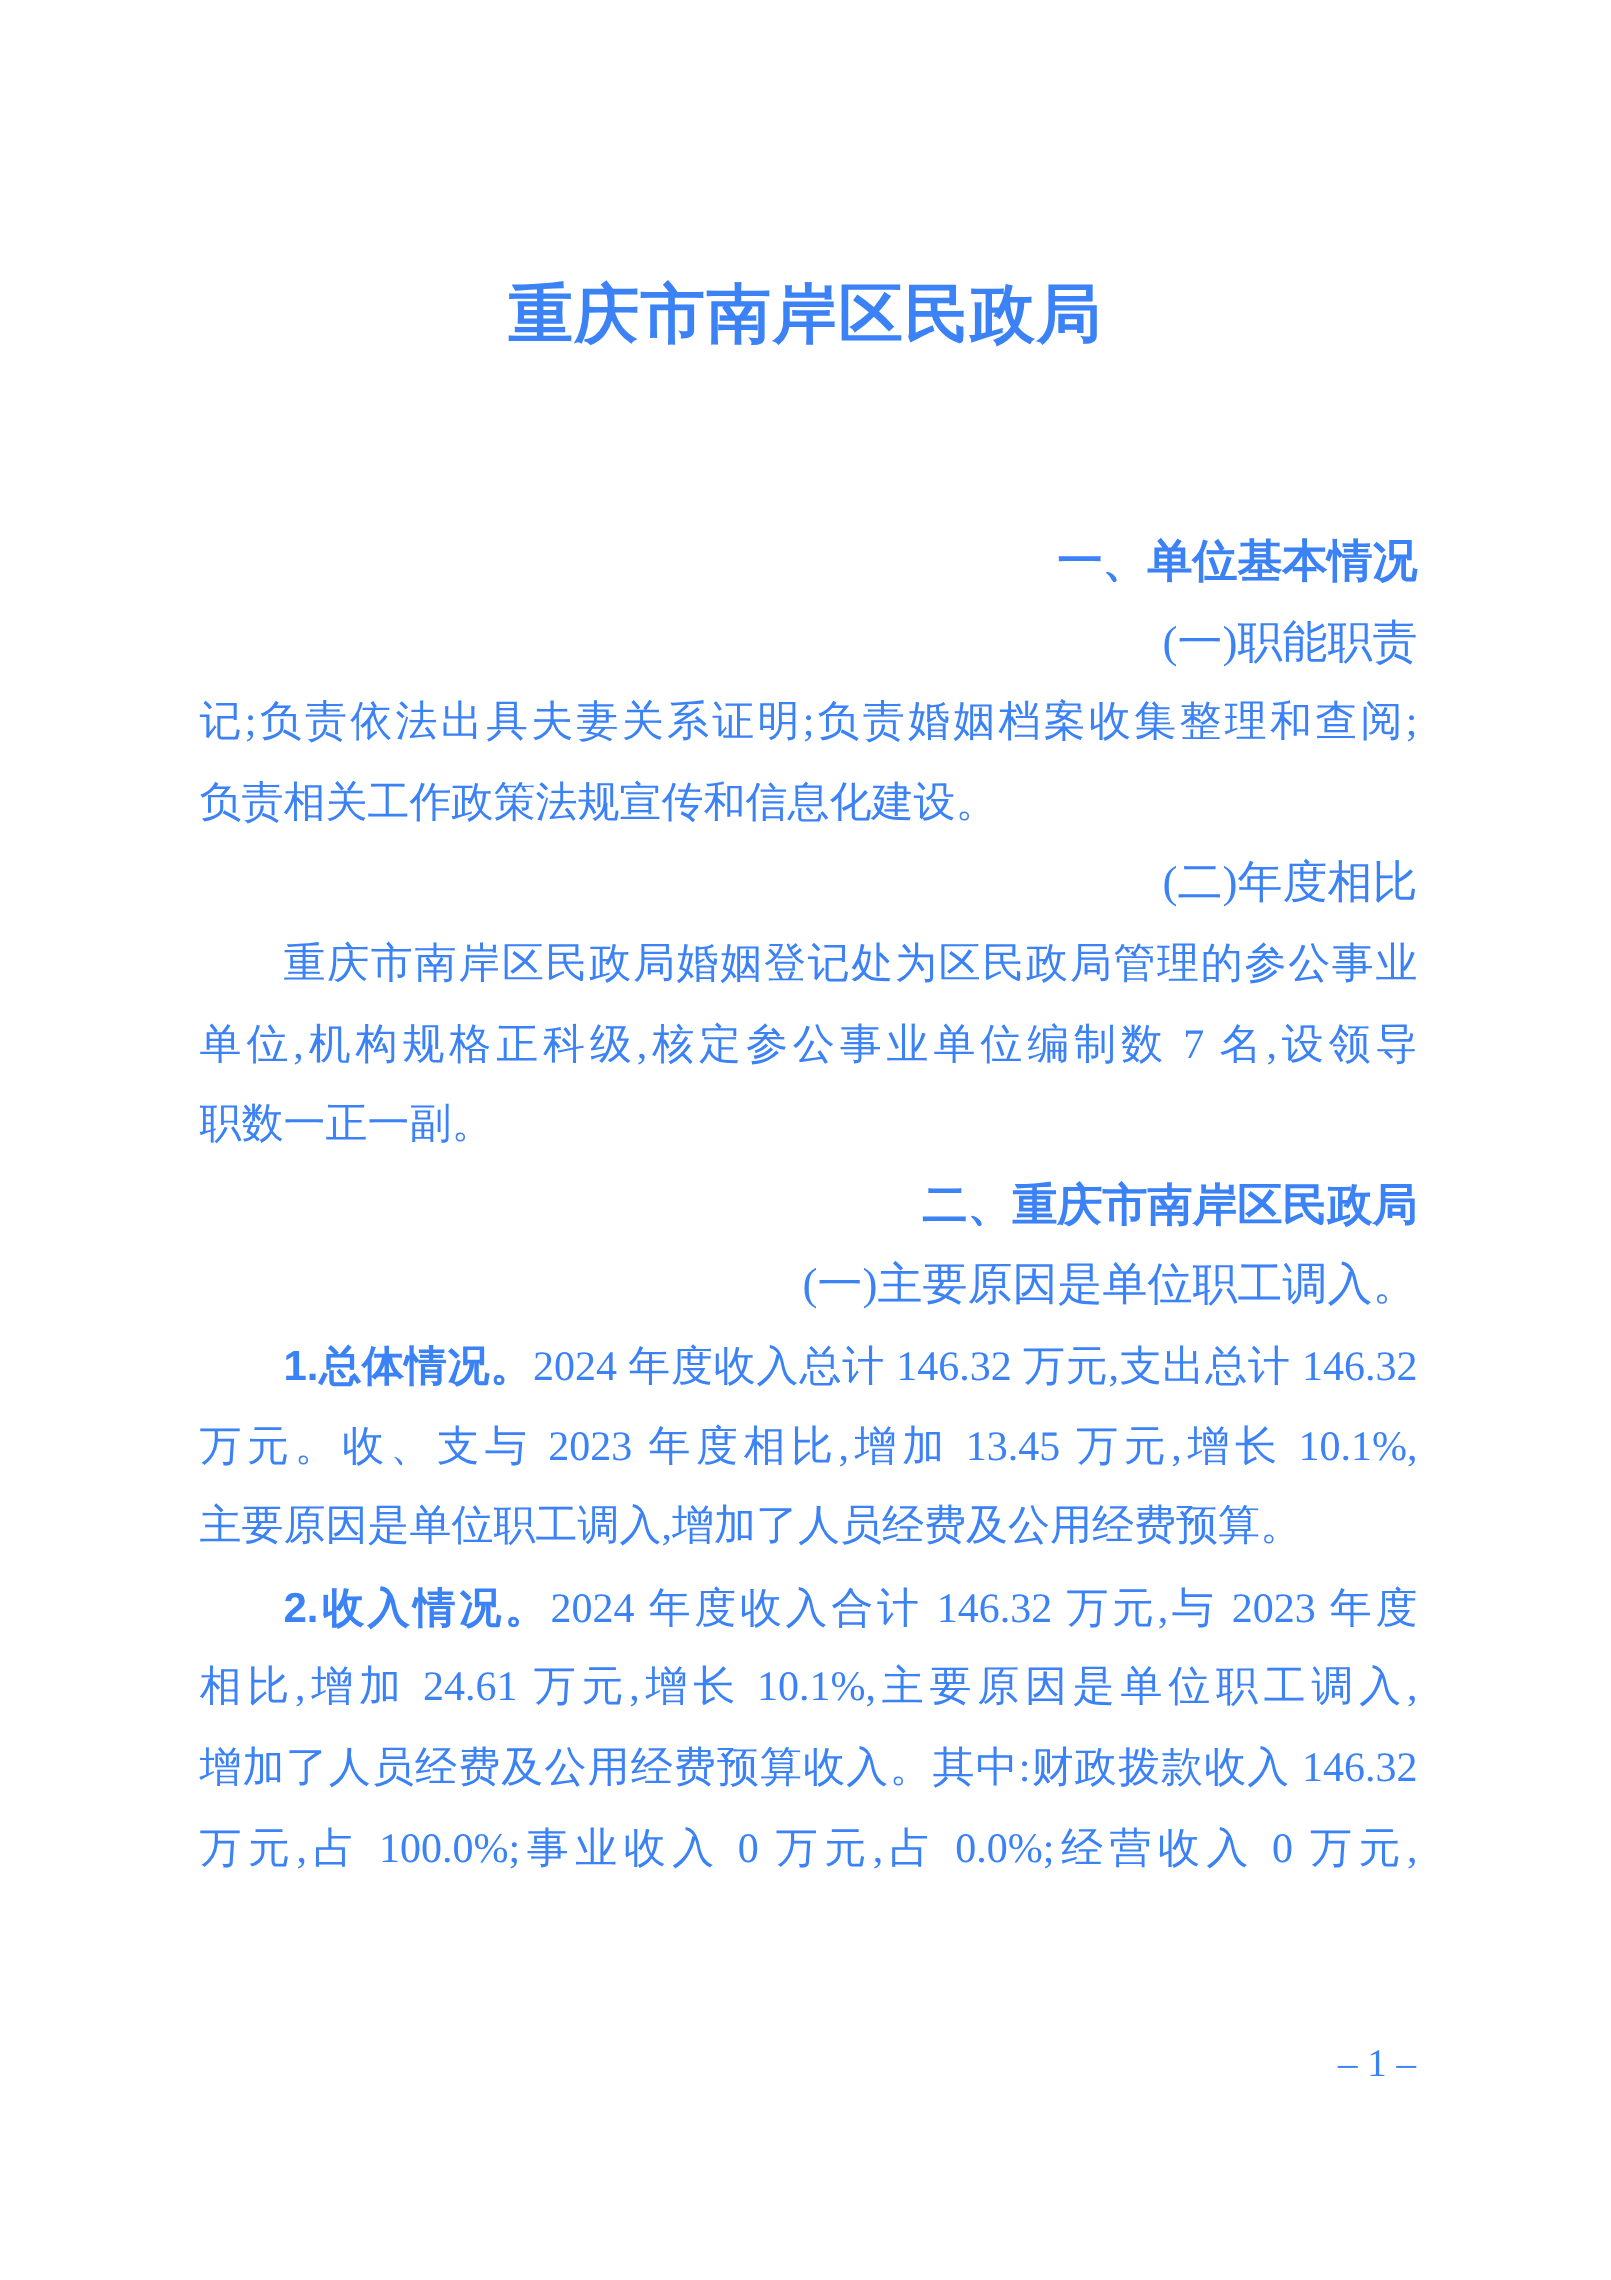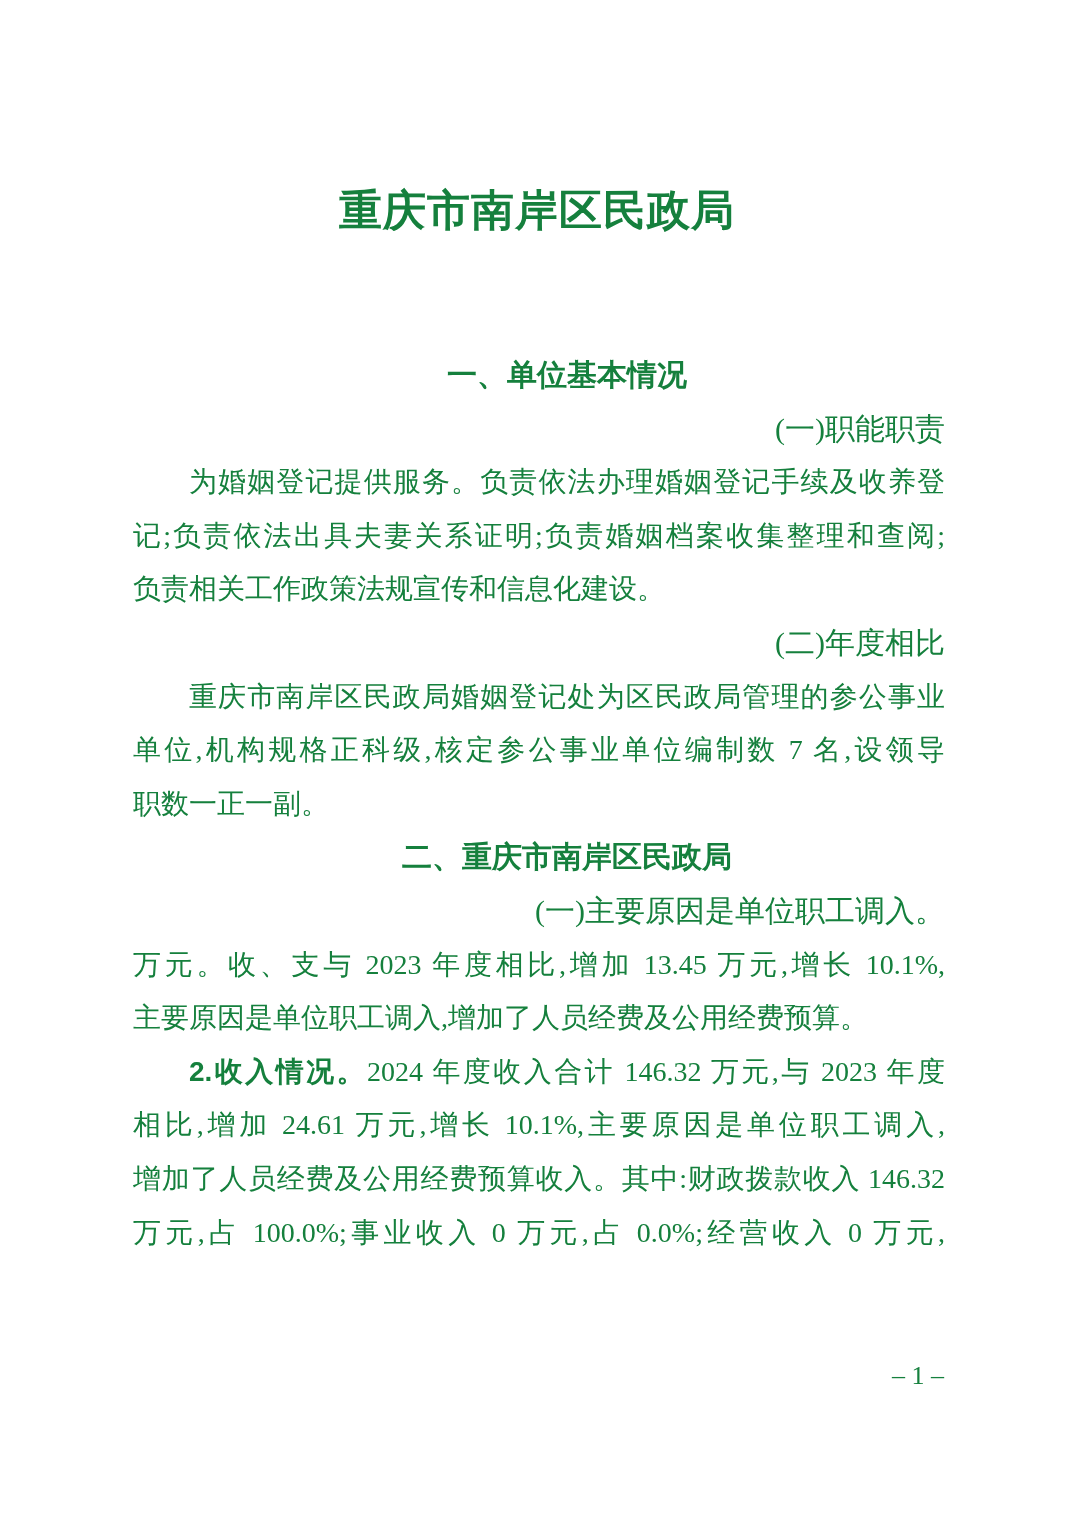--- a/index.html
+++ b/index.html
@@ -37,21 +37,21 @@
     white-space: normal;
   }
   .line.fill { text-align: justify; text-align-last: justify; }
   .line.last { text-align: center; text-align-last: left; }
   .line.indent { text-indent: 56px; }
   .h1 {
     font-family: "Liberation Sans", "DejaVu Sans", sans-serif;
     font-weight: bold;
     font-size: 30px;
     text-indent: 56px;
-    text-align: center;
+    text-align: right;
   }
   .h2 {
     font-family: "Liberation Serif", "DejaVu Serif", serif;
     font-weight: normal;
     font-size: 30px;
     text-indent: 56px;
     text-align: right;
   }
   .lead {
     font-family: "Liberation Sans", "DejaVu Sans", sans-serif;
@@ -62,37 +62,37 @@
     top: 1360px;
     right: 130px;
     font-family: "Liberation Serif", "DejaVu Serif", serif;
     font-size: 26px;
     line-height: 32px;
   }
 </style>
 </head>
 <body>
 
-<div class="page" style="background: rgb(255, 255, 255); color: #15803d;">
+<div class="page" style="background: rgb(255, 255, 255); color: #3b82f6;">
   <div class="title-block">
     <div>重庆市南岸区民政局</div>
   </div>
 
   <div class="content" id="content">
       <div class="line h1">一、单位基本情况</div>
       <div class="line h2">(一)职能职责</div>
-      <div class="line fill indent">为婚姻登记提供服务。负责依法办理婚姻登记手续及收养登</div>
       <div class="line fill">记;负责依法出具夫妻关系证明;负责婚姻档案收集整理和查阅;</div>
       <div class="line last">负责相关工作政策法规宣传和信息化建设。</div>
       <div class="line h2">(二)年度相比</div>
       <div class="line fill indent">重庆市南岸区民政局婚姻登记处为区民政局管理的参公事业</div>
       <div class="line fill">单位,机构规格正科级,核定参公事业单位编制数 7 名,设领导</div>
       <div class="line last">职数一正一副。</div>
       <div class="line h1">二、重庆市南岸区民政局</div>
       <div class="line h2">(一)主要原因是单位职工调入。</div>
+      <div class="line fill indent"><span class="lead">1.总体情况。</span>2024 年度收入总计 146.32 万元,支出总计 146.32</div>
       <div class="line fill">万元。收、支与 2023 年度相比,增加 13.45 万元,增长 10.1%,</div>
       <div class="line last">主要原因是单位职工调入,增加了人员经费及公用经费预算。</div>
       <div class="line fill indent"><span class="lead">2.收入情况。</span>2024 年度收入合计 146.32 万元,与 2023 年度</div>
       <div class="line fill">相比,增加 24.61 万元,增长 10.1%,主要原因是单位职工调入,</div>
       <div class="line fill">增加了人员经费及公用经费预算收入。其中:财政拨款收入 146.32</div>
       <div class="line fill">万元,占 100.0%;事业收入 0 万元,占 0.0%;经营收入 0 万元,</div>
     </div>
 
   <div class="page-number">– 1 –</div>
 </div>

